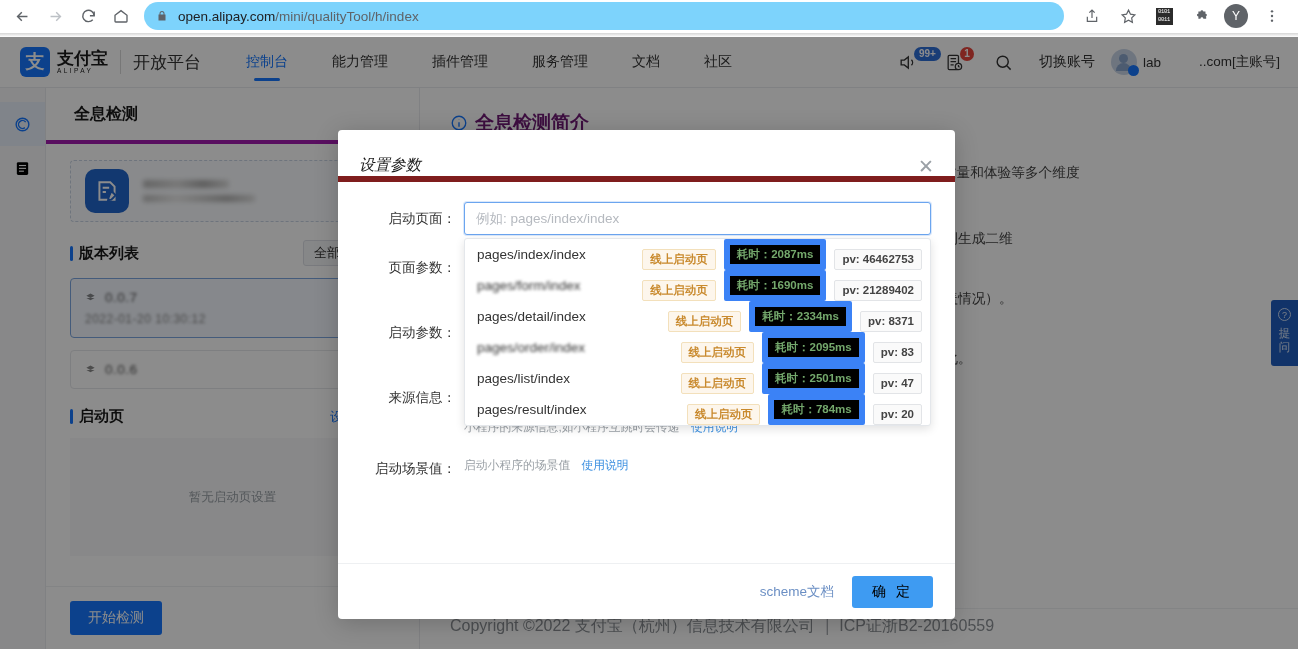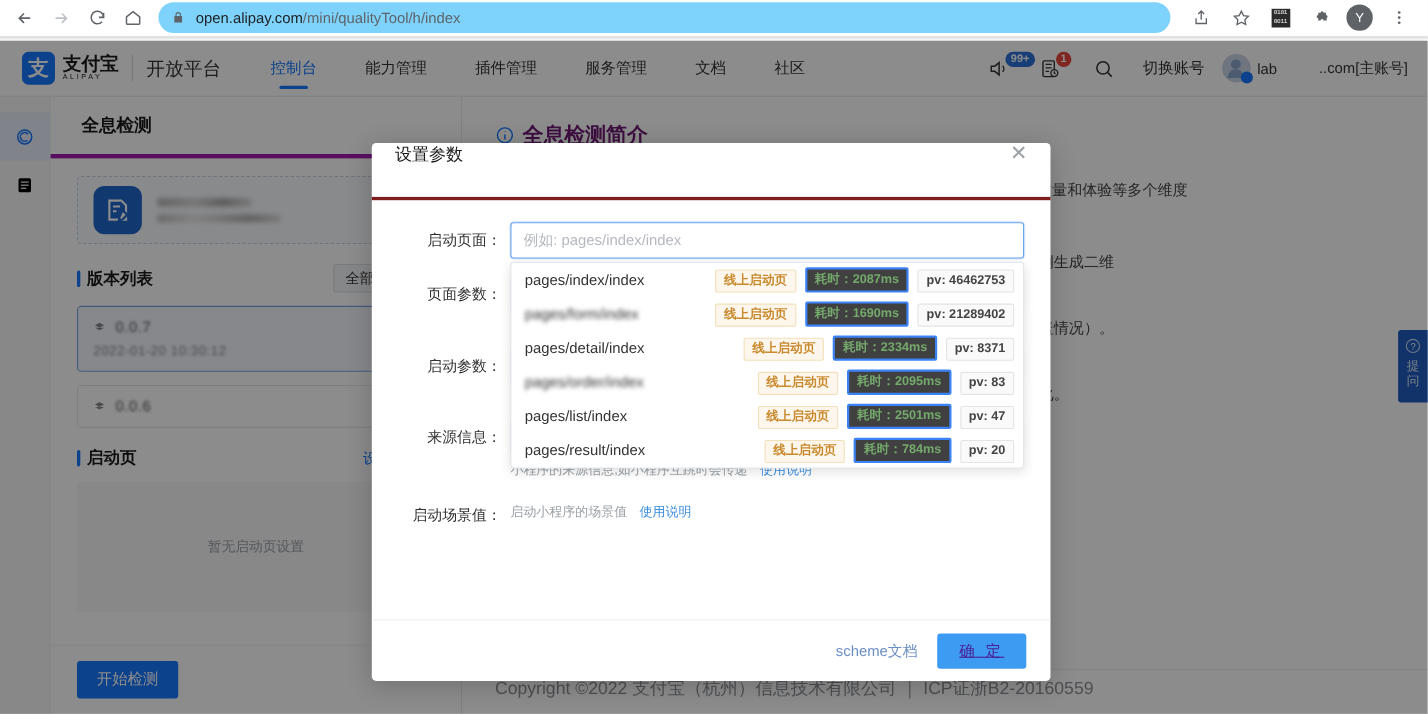--- a/index.html
+++ b/index.html
@@ -180,22 +180,22 @@
   }
 
   
   .overlay { position: absolute; left: 0; top: 37px; width: 1298px; height: 612px; background: rgba(0,0,0,0.45); }
   .modal {
     position: absolute; left: 338px; top: 130px; width: 617px; height: 489px;
     background: #fff; border-radius: 4px; box-shadow: 0 4px 24px rgba(0,0,0,.2);
     display: flex; flex-direction: column;
   }
   .modal-head {
-    height: 52px; display: flex; align-items: flex-start; justify-content: space-between;
-    padding: 0 21px; border-bottom: 3px solid #7f1d1d;
+    height: 52px; display: flex; align-items: flex-end; justify-content: space-between;
+    padding: 0 21px; border-bottom: 6px solid #7f1d1d; font-style: italic;
   }
   .modal-title { font-size: 15.5px; color: #1a1a1a; }
   .modal-close { font-size: 19px; color: #9aa0a6; line-height: 1; }
   .modal-body { flex: 1; padding: 20px 24px 0 24px; position: relative; }
 
   .form-row { display: flex; align-items: flex-start; margin-bottom: 16px; }
   .form-label {
     width: 94px; text-align: right; font-size: 13.5px; color: #333;
     padding-top: 8px; margin-right: 8px; white-space: nowrap;
   }
@@ -220,33 +220,32 @@
     height: 31px; display: flex; align-items: center; padding: 0 8px 0 12px; gap: 46px;
   }
   .dd-path { font-size: 13.5px; color: #333; white-space: nowrap; }
   .dd-path.blurred { filter: blur(1.8px); }
   .dd-tags { margin-left: auto; display: flex; align-items: flex-end; font-weight: bold; }
   .tag {
     font-size: 11.5px; border-radius: 2px; padding: 2px 7px; margin-left: 8px;
     line-height: 15px; white-space: nowrap;
   }
   .tag.orange { background: #fdf6ec; border: 1px solid #f3e0bb; color: #c98a2e; }
-  .tag.green { background: #404040; border: 2px solid #3b82f6; color: #74a86c; }
+  .tag.green { background: #000000; border: 6px solid #3b82f6; color: #74a86c; }
   .tag.grey { background: #fafafa; border: 1px solid #e2e4e7; color: #444; }
 
   .modal-foot {
     height: 56px; border-top: 1px solid #eef0f2;
     display: flex; align-items: center; justify-content: flex-end; padding: 0 22px;
   }
   .link-btn { font-size: 13.5px; color: #6b8fc4; margin-right: 18px; }
   .btn-ok {
-    background: #3e9bf2; color: #4c1d95; border: none; border-radius: 3px;
+    background: #3e9bf2; color: #000000; border: none; border-radius: 3px;
     font-size: 14px; padding: 7px 20px; letter-spacing: 3px;
     font-family: "Liberation Sans", sans-serif;
-    text-decoration: underline;
   }
 </style>
 </head>
 <body>
 
 <div id="root">
 
   <div class="browser-bar">
     <div class="nav-btn">
       <svg width="17" height="17" viewBox="0 0 24 24" fill="none" stroke="currentColor" stroke-width="2">

